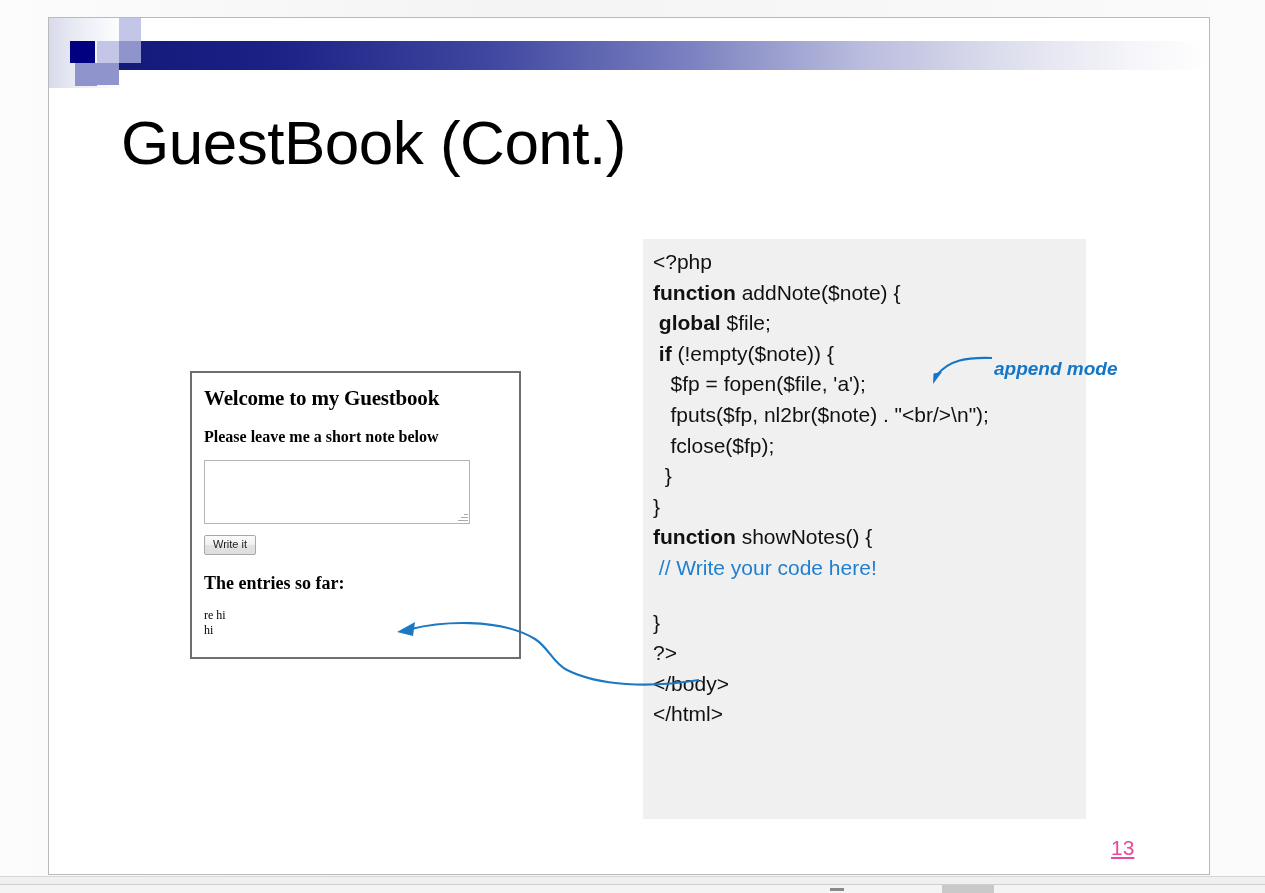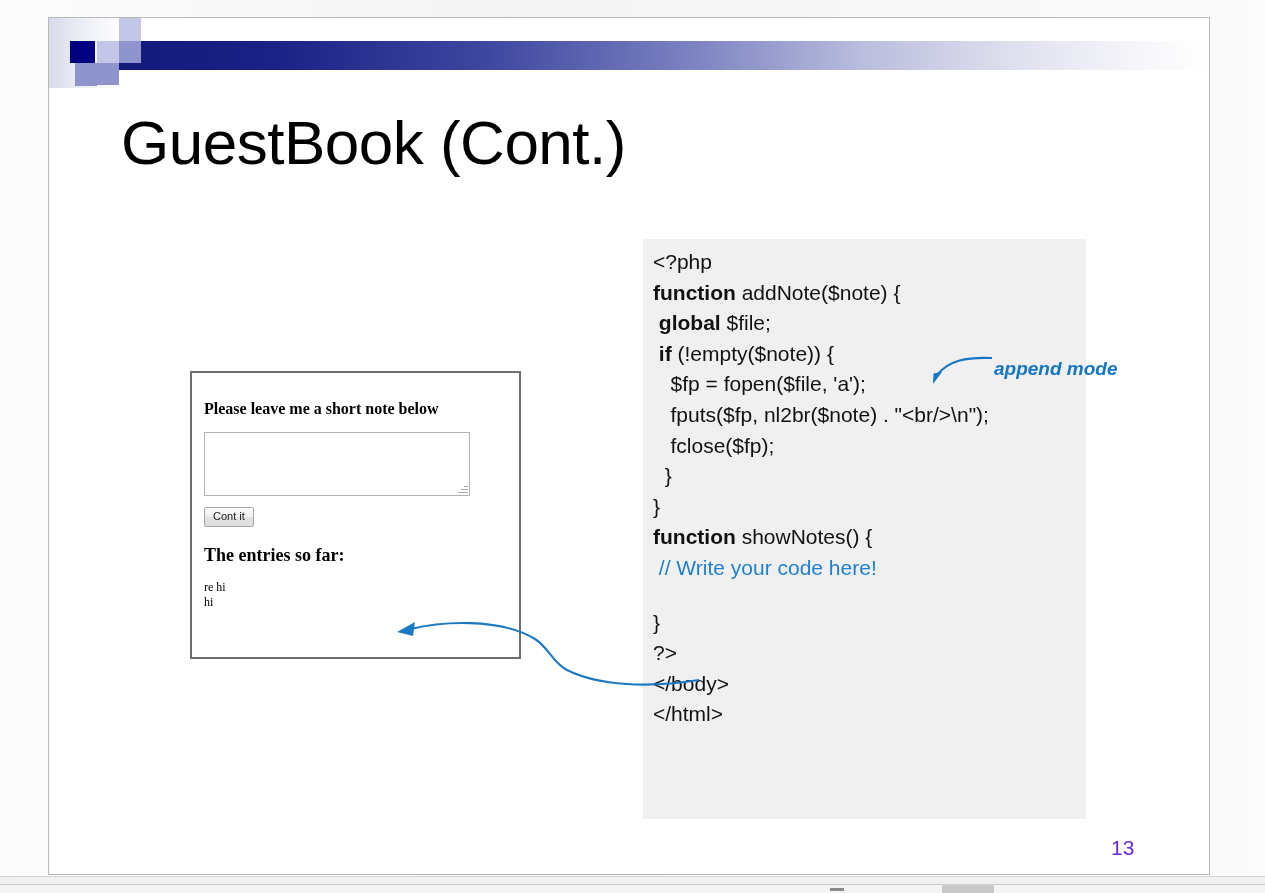--- a/index.html
+++ b/index.html
@@ -208,21 +208,22 @@
     overflow: visible;
     pointer-events: none;
   }
 
   
   #slide-number {
     position: absolute;
     left: 1062px;
     top: 818px;
     font-size: 21px;
-    color: #6d28d9;
+    color: #ec4899;
+    text-decoration: underline;
   }
 
   
   #bottom-chrome {
     position: absolute;
     left: 0;
     top: 876px;
     width: 1265px;
     height: 17px;
     background: #f0f0f0;
@@ -270,30 +271,31 @@
     <div class="sq sq-mid" style="left:70px; top:23px; width:22px; height:22px;"></div>
     <div class="sq sq-light" style="left:26px; top:45px; width:22px; height:22px;"></div>
     <div class="sq sq-mid" style="left:48px; top:45px; width:22px; height:22px;"></div>
     <div class="sq sq-mid" style="left:26px; top:45px; width:22px; height:23px;"></div>
   </div>
 
   <div id="slide-title">GuestBook (Cont.)</div>
 
 
   <div id="guestbook-shot">
+    <div class="gb-h1">Welcome to my Guestbook</div>
     <div class="gb-h3">Please leave me a short note below</div>
     <div id="note-textarea">
       <div id="resize-grip">
         <i style="bottom:1px; width:10px;"></i>
         <i style="bottom:4px; width:7px;"></i>
         <i style="bottom:7px; width:4px;"></i>
       </div>
     </div>
     <div>
-      <span id="send-it-button">Cont it</span>
+      <span id="send-it-button">Write it</span>
     </div>
     <div class="gb-h2">The entries so far:</div>
     <div id="entries">
         <div>re hi</div>
         <div>hi</div>
       </div>
   </div>
 
   <div id="code-panel"><div class="code-line"><span>&lt;?php</span></div><div class="code-line"><b>function</b><span> addNote($note) {</span></div><div class="code-line"><span> </span><b>global</b><span> $file;</span></div><div class="code-line"><span> </span><b>if</b><span> (!empty($note)) {</span></div><div class="code-line"><span>   $fp = fopen($file, 'a');</span></div><div class="code-line"><span>   fputs($fp, nl2br($note) . "&lt;br/&gt;\n");</span></div><div class="code-line"><span>   fclose($fp);</span></div><div class="code-line"><span>  }</span></div><div class="code-line"><span>}</span></div><div class="code-line"><b>function</b><span> showNotes() {</span></div><div class="code-line"><span class="c-comment"> // Write your code here!</span></div><div class="code-gap"></div><div class="code-line"><span>}</span></div><div class="code-line"><span>?&gt;</span></div><div class="code-line"><span>&lt;/body&gt;</span></div><div class="code-line"><span>&lt;/html&gt;</span></div></div>
 

